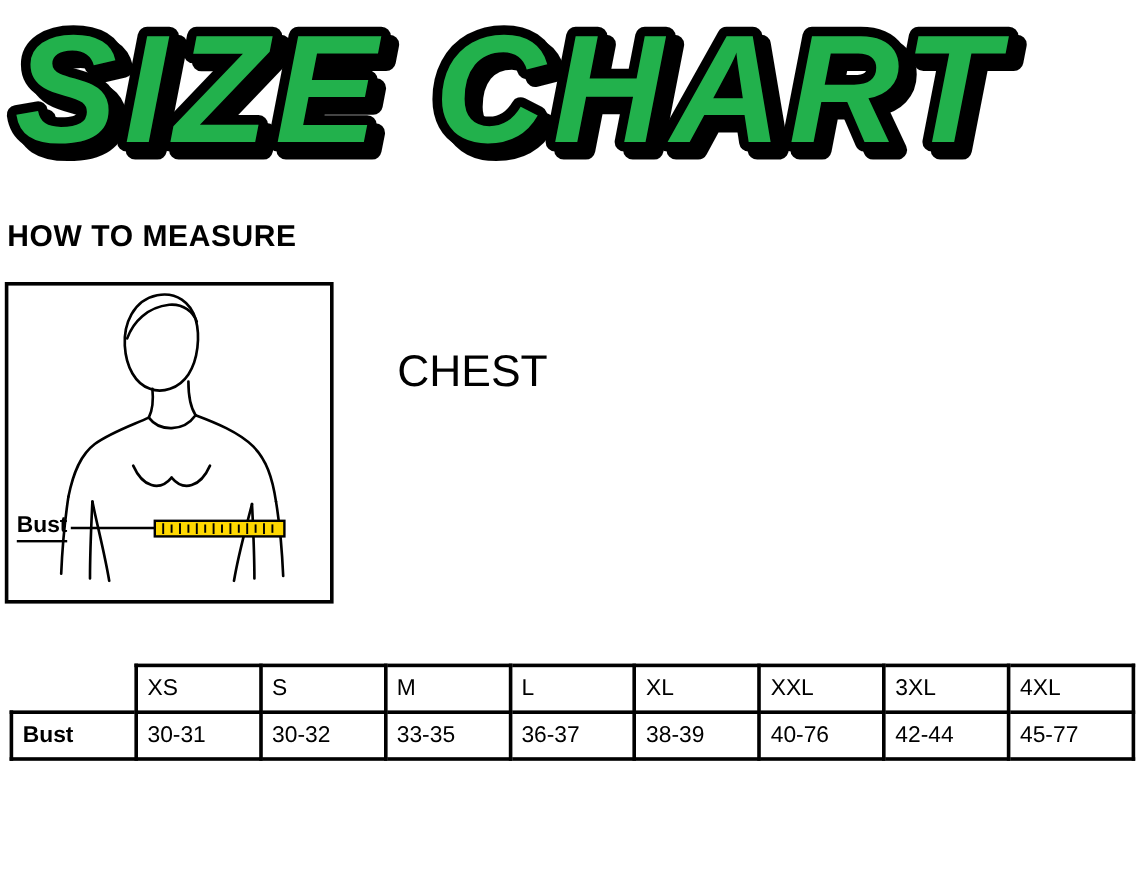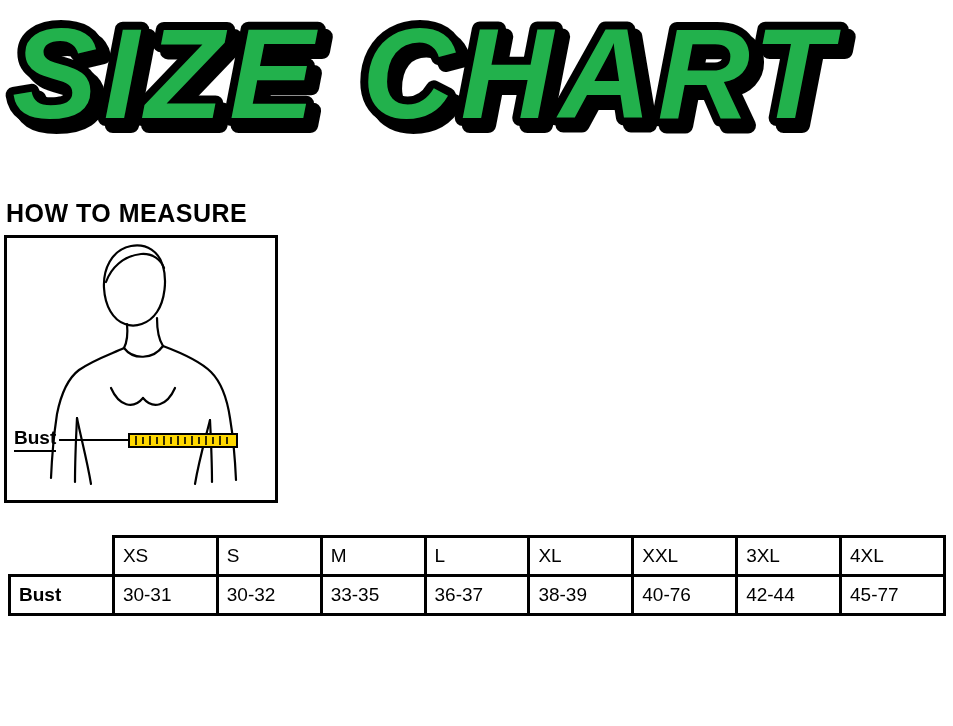--- a/index.html
+++ b/index.html
@@ -32,21 +32,20 @@
   
   .how-to-measure {
     position: absolute;
     left: 6px;
     top: 183px;
     font-family: "Liberation Sans", sans-serif;
     font-weight: bold;
     font-size: 25px;
     letter-spacing: 0.5px;
     color: #000;
-    margin-top: 16px;
   }
 
   
   .figure-box {
     position: absolute;
     left: 4px;
     top: 235px;
     width: 274px;
     height: 268px;
     border: 3px solid #000;
@@ -90,21 +89,21 @@
     color: #000;
     font-weight: 400;
     margin-top: 2px;
     white-space: pre-line;
   }
 
   
   .table-wrap {
     position: absolute;
     left: 8px;
-    top: 535px;
+    top: 553px;
     width: 938px;
   }
   table.size-table {
     border-collapse: collapse;
     width: 938px;
     table-layout: fixed;
   }
   table.size-table td, table.size-table th {
     border: 3px solid #000;
     font-family: "Liberation Sans", sans-serif;
@@ -197,20 +196,21 @@
         <line x1="220" y1="199" x2="220" y2="206"></line>
       </g>
     </g>
 
     <line x1="52" y1="202" x2="122" y2="202" stroke="#000000" stroke-width="2"></line>
   </svg>
 </div>
 <div class="bust-label">Bust</div>
 
 <div class="desc">
+  <div class="desc-title">CHEST</div>
 </div>
 
 <div class="table-wrap">
   <table class="size-table">
     <thead>
       <tr>
         <td class="corner"></td>
         <td class="colhead">XS</td>
         <td class="colhead">S</td>
         <td class="colhead">M</td>

